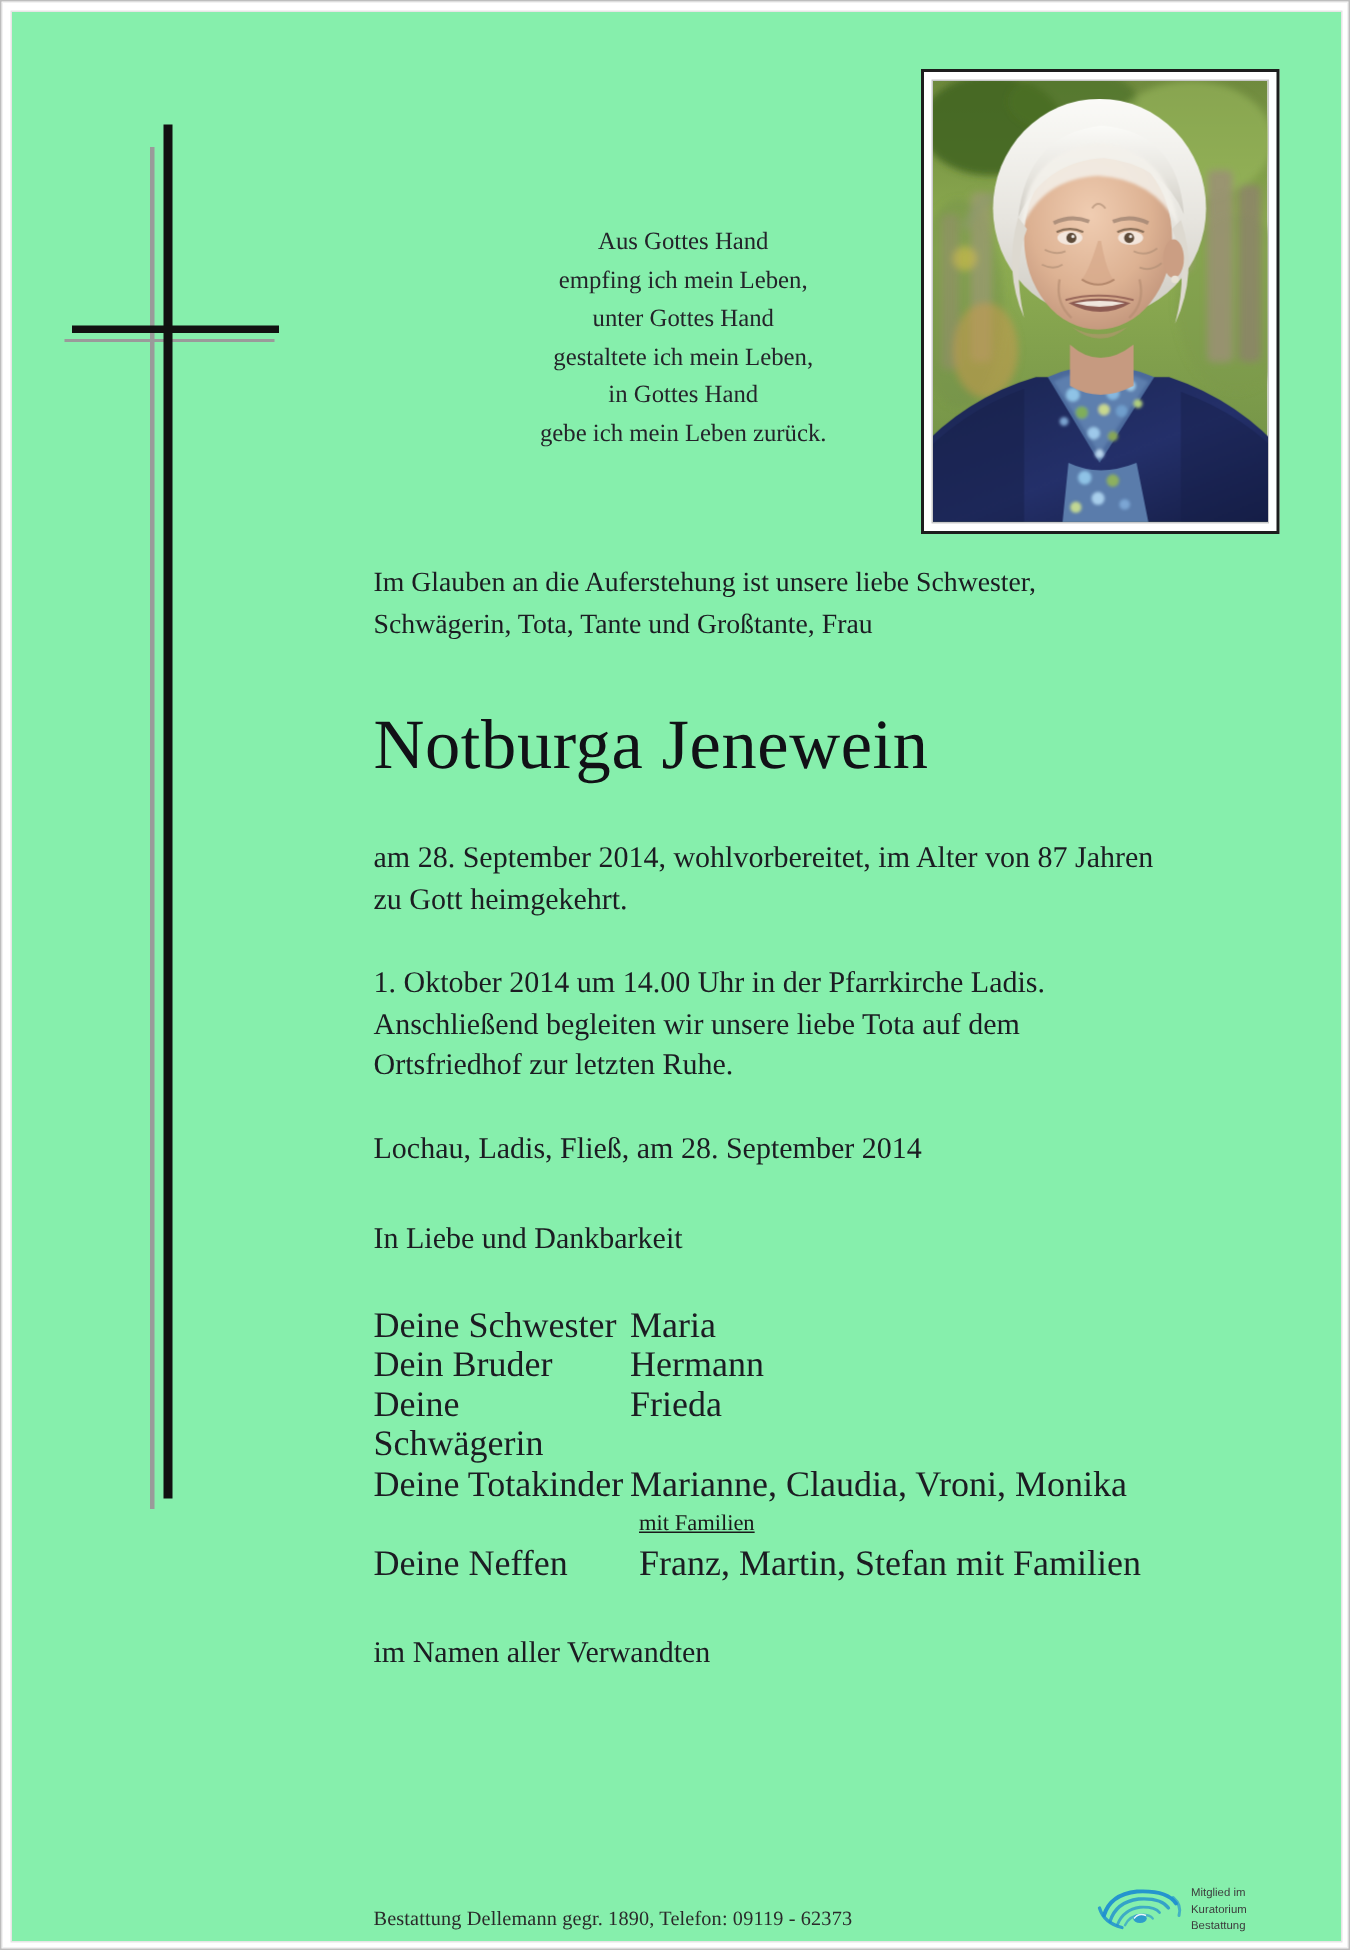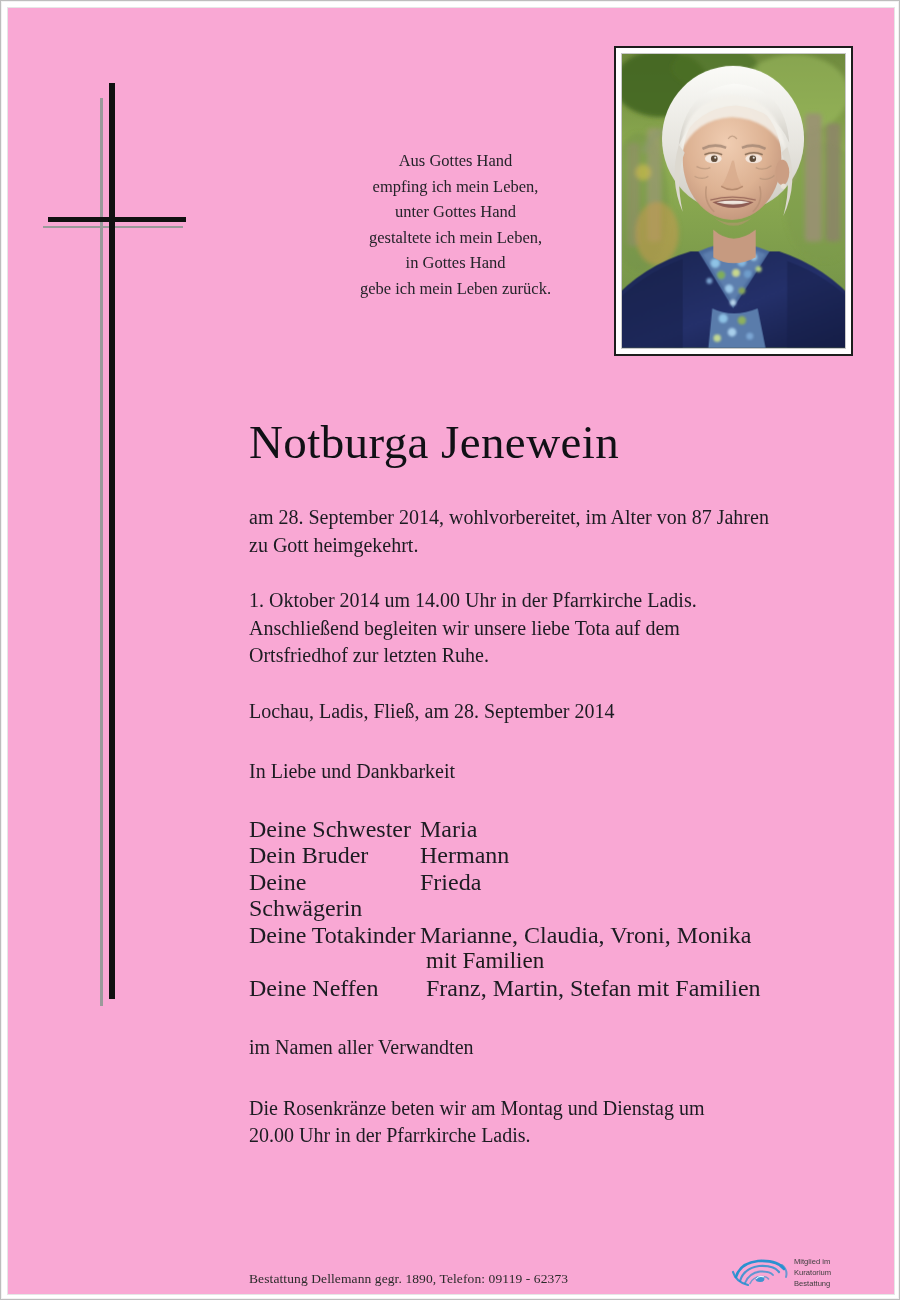--- a/index.html
+++ b/index.html
@@ -24,21 +24,21 @@
     box-sizing: border-box;
     border: 1px solid #bdbdbd;
     box-shadow: inset 0 0 0 1px #f2f2f2;
   }
   #page-inner {
     position: absolute;
     left: 7px;
     top: 7px;
     width: 886px;
     height: 1286px;
-    background: #f9a8d4;
+    background: #86efac;
     box-shadow: 0 0 0 1px #e6e6e6;
   }
 
   
   .cross-wrap {
     position: absolute;
     left: 0;
     top: 0;
     width: 230px;
     height: 1020px;
@@ -145,21 +145,21 @@
   .family-block { margin-top: 30px; }
   .family-row {
     display: flex;
     font-size: 24px;
     line-height: 26.5px;
     color: #1c1c22;
   }
   .fam-label { width: 171px; flex: 0 0 171px; }
   .fam-value { flex: 1 1 auto; }
   .fam-value.indent { padding-left: 6px; }
-  .fam-cont { padding-left: 177px; font-size: 23px; line-height: 26.5px; }
+  .fam-cont { padding-left: 177px; font-size: 15px; line-height: 26.5px; text-decoration: underline; }
 
   
   .footer-text {
     position: absolute;
     left: 241px;
     top: 1262px;
     font-size: 13.5px;
     line-height: 18px;
     color: #2a2a2a;
     letter-spacing: 0.1px;
@@ -338,20 +338,24 @@
       <div>Aus Gottes Hand</div>
       <div>empfing ich mein Leben,</div>
       <div>unter Gottes Hand</div>
       <div>gestaltete ich mein Leben,</div>
       <div>in Gottes Hand</div>
       <div>gebe ich mein Leben zurück.</div>
     </div>
 
     <div class="body-col">
 
+      <div class="lead">
+        <div>Im Glauben an die Auferstehung ist unsere liebe Schwester,</div>
+        <div>Schwägerin, Tota, Tante und Großtante, Frau</div>
+      </div>
 
       <div class="deceased-name">Notburga Jenewein</div>
 
       <div class="para gap-a">
         <div>am 28. September 2014, wohlvorbereitet, im Alter von 87 Jahren</div>
         <div>zu Gott heimgekehrt.</div>
       </div>
 
       <div class="para gap-b">
         <div>1. Oktober 2014 um 14.00 Uhr in der Pfarrkirche Ladis.</div>
@@ -382,24 +386,20 @@
         </div>
         <div class="fam-cont">mit Familien</div>
         <div class="family-row">
           <div class="fam-label">Deine Neffen</div>
           <div class="fam-value indent">Franz, Martin, Stefan mit Familien</div>
         </div>
       </div>
 
       <div class="para gap-d">im Namen aller Verwandten</div>
 
-      <div class="para gap-d">
-        <div>Die Rosenkränze beten wir am Montag und Dienstag um</div>
-        <div>20.00 Uhr in der Pfarrkirche Ladis.</div>
-      </div>
     </div>
 
     <div class="footer-text">Bestattung Dellemann gegr. 1890, Telefon: 09119 - 62373</div>
 
     <div class="logo-wrap">
       <svg class="logo-mark" viewBox="0 0 62 34">
         <g fill="none" stroke="#1f8fd0" stroke-linecap="round">
           <path d="M6 22 Q10 8 28 6 Q48 5 54 14" stroke-width="2.6" opacity="0.95"></path>
           <path d="M10 26 Q14 13 29 11 Q44 10 49 17" stroke-width="2.2" opacity="0.8"></path>
           <path d="M15 28 Q19 18 30 16.5 Q40 16 43 20" stroke-width="1.9" opacity="0.7"></path>

